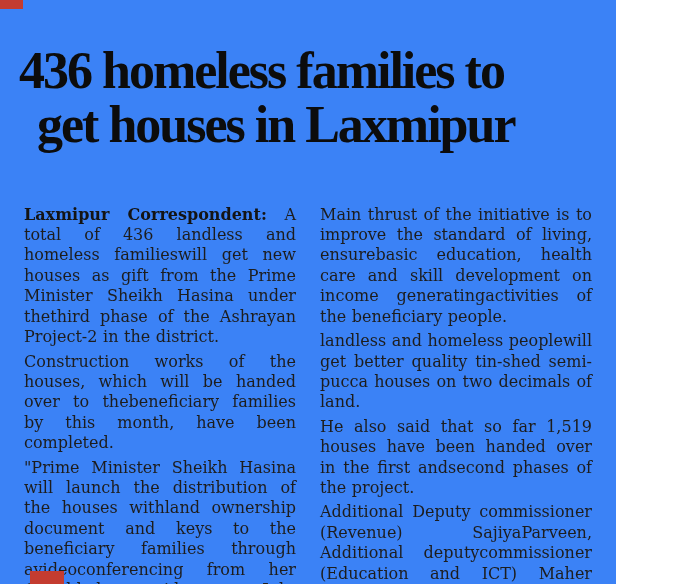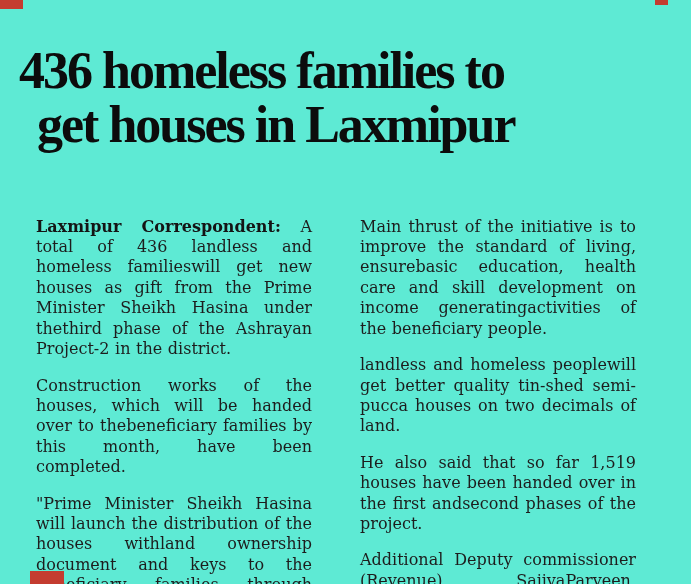--- a/index.html
+++ b/index.html
@@ -2,23 +2,23 @@
 <html><head>
 <meta charset="utf-8">
 <style>
   html, body {
     margin: 0;
     padding: 0;
     background: #ffffff;
   }
   .sheet {
     position: relative;
-    width: 691px;
+    width: 616px;
     height: 584px;
-    background: #5eead4;
+    background: #3b82f6;
     overflow: hidden;
     font-family: "DejaVu Serif", serif;
   }
   .headline {
     padding: 9px 14px 0 19px;
     font-family: "Liberation Serif", serif;
     font-weight: bold;
     font-size: 52px;
     line-height: 54px;
     letter-spacing: -2px;
@@ -36,21 +36,21 @@
   }
   .col {
     width: 308px;
     font-size: 16px;
     line-height: 20.4px;
     text-align: justify;
     color: #1d1d1d;
     word-spacing: 0.5px;
   }
   .col p {
-    margin: 16px;
+    margin: 4px;
     padding: 0;
   }
   .col b {
     font-weight: bold;
     color: #141414;
   }
   .mark {
     position: absolute;
     background: #c43c30;
   }

